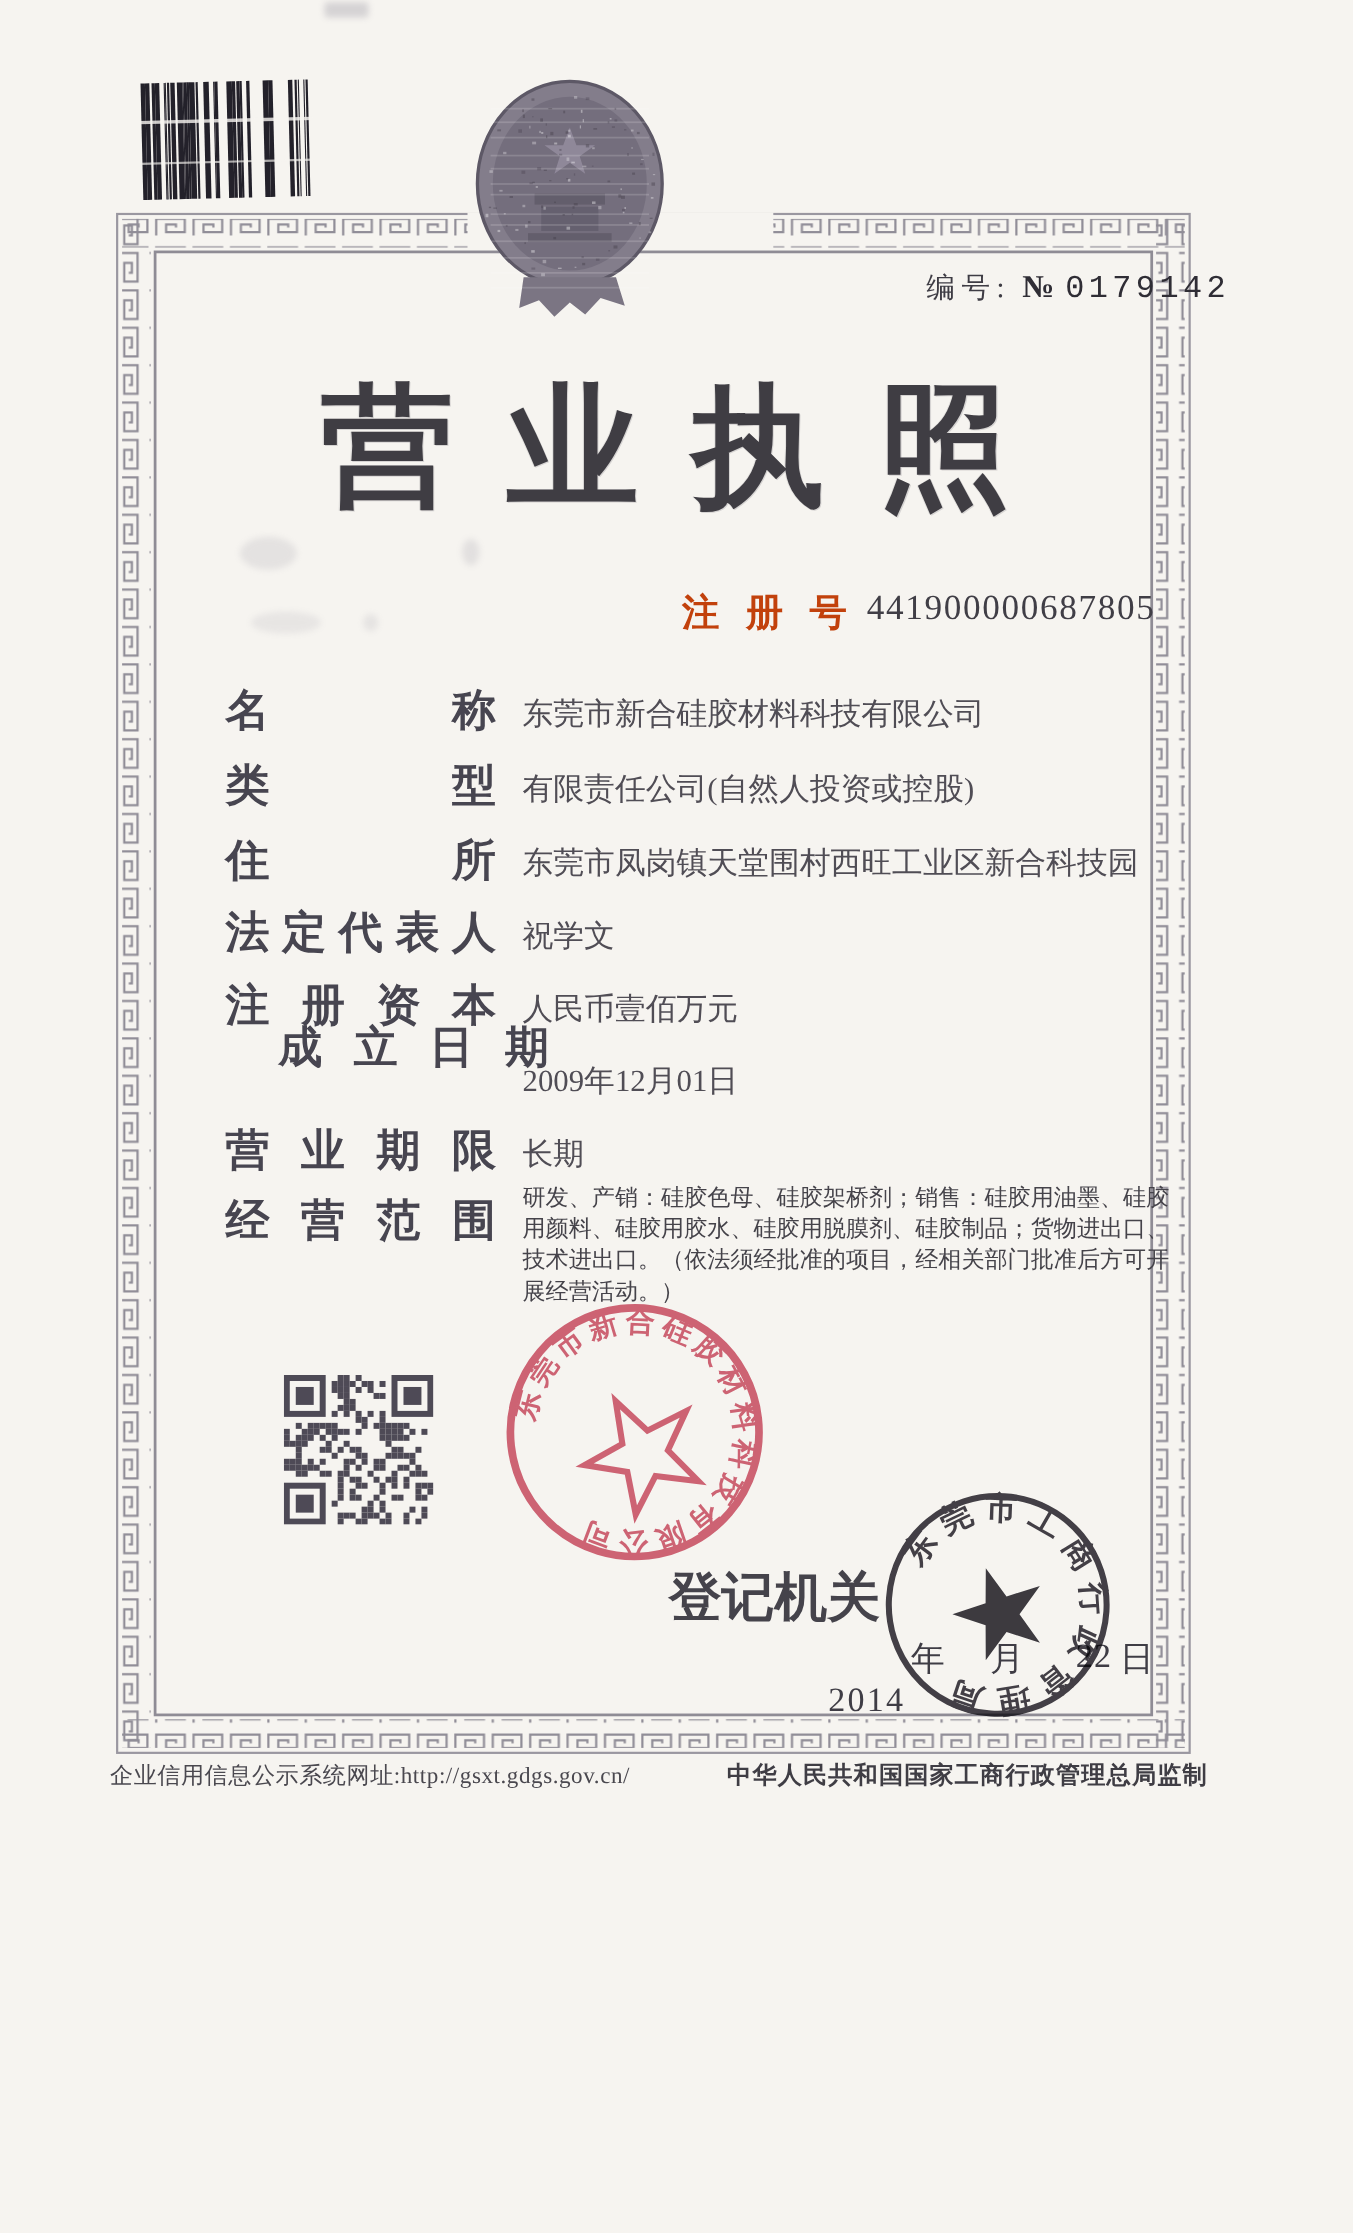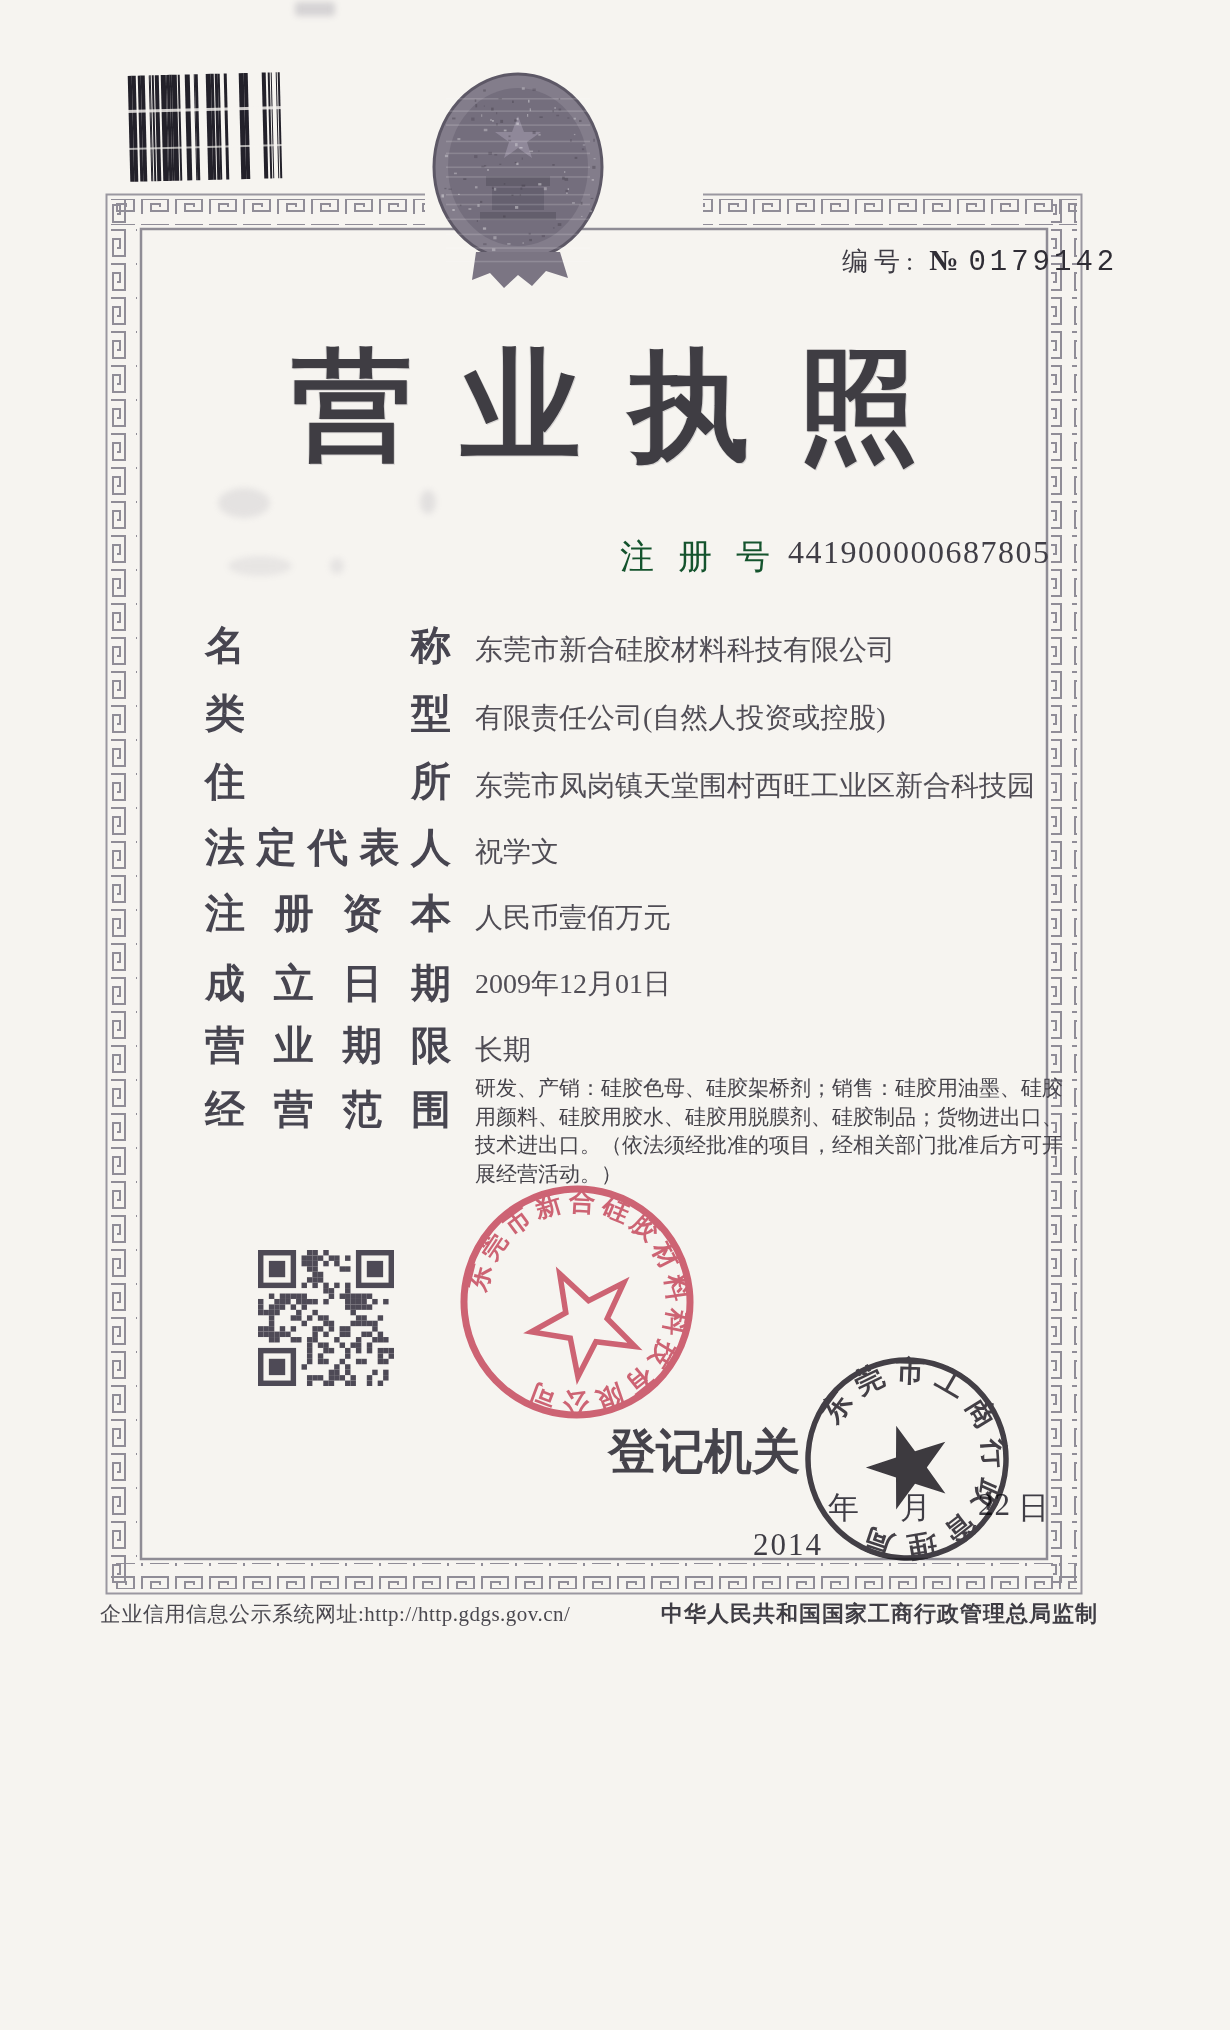--- a/index.html
+++ b/index.html
@@ -18,22 +18,22 @@
   .serial .sym{font-size:29px;font-weight:bold;color:#2f2d35;}
   .serial .num{font-size:29px;letter-spacing:4px;color:#2f2d35;font-family:"Liberation Mono","DejaVu Sans Mono",monospace;}
   
   .cert-title{
     left:292px;top:332px;width:626px;height:150px;
     font-size:120px;font-weight:900;color:#3f3d43;line-height:150px;
     text-align:justify;text-align-last:justify;letter-spacing:0;
     text-shadow:1px 1px 0 #5a575e33, -1px 0 0 #5a575e22;
   }
   
-  .regno-label{left:620px;top:534px;width:150px;font-size:34px;font-weight:normal;
-    text-align:justify;text-align-last:justify;color:#14532d;}
+  .regno-label{left:620px;top:534px;width:150px;font-size:34px;font-weight:bold;
+    text-align:justify;text-align-last:justify;color:#c2410c;}
   .regno-value{left:788px;top:534px;font-size:32px;letter-spacing:1.5px;color:#403e46;}
   .flabel{position:absolute;left:205px;width:246px;font-size:40px;font-weight:bold;
     color:#474550;text-align:justify;text-align-last:justify;line-height:48px;}
   .fvalue{position:absolute;left:475px;font-size:28px;color:#504d55;line-height:40px;white-space:nowrap;}
   .fvalue.scope{font-size:21px;line-height:28.5px;white-space:normal;width:592px;color:#45434a;font-weight:500;}
   
   .registrar-label{left:608px;top:1420px;width:192px;font-size:48px;font-weight:bold;
     text-align:justify;text-align-last:justify;color:#45434b;}
   .issue-date span{position:absolute;font-size:31px;color:#3f3d45;}
   
@@ -253,21 +253,21 @@
 
   <div class="abs flabel" style="top:758px;">住所</div>
   <div class="abs fvalue" style="top:766px;">东莞市凤岗镇天堂围村西旺工业区新合科技园</div>
 
   <div class="abs flabel" style="top:824px;">法定代表人</div>
   <div class="abs fvalue" style="top:832px;">祝学文</div>
 
   <div class="abs flabel" style="top:890px;">注册资本</div>
   <div class="abs fvalue" style="top:898px;">人民币壹佰万元</div>
 
-  <div class="abs flabel" style="top:960px;">成立日期</div>
+  <div class="abs flabel" style="top:928px;margin-left:48px;">成立日期</div>
   <div class="abs fvalue" style="top:964px;">2009年12月01日</div>
 
   <div class="abs flabel" style="top:1022px;">营业期限</div>
   <div class="abs fvalue" style="top:1030px;">长期</div>
 
   <div class="abs flabel" style="top:1086px;">经营范围</div>
   <div class="abs fvalue scope" style="top:1074px;">研发、产销：硅胶色母、硅胶架桥剂；销售：硅胶用油墨、硅胶用颜料、硅胶用胶水、硅胶用脱膜剂、硅胶制品；货物进出口、技术进出口。（依法须经批准的项目，经相关部门批准后方可开展经营活动。）</div>
 </div>
 
 <svg class="abs" id="qr-svg" style="left:258px;top:1250px;" width="136" height="136" viewBox="0 0 136 136">
@@ -491,20 +491,20 @@
   <defs>
     <path id="asealPath" d="M37,115 A78,78 0 1 1 193,115 A78,78 0 1 1 37,115"></path>
   </defs>
   <circle cx="115" cy="115" r="99" fill="none" stroke="#35323a" stroke-width="5.5"></circle>
   <polygon points="115,80 125,110.2 156.8,110.4 131.2,129.3 140.9,159.6 115,141 89.1,159.6 98.8,129.3 73.2,110.4 105,110.2" fill="#2e2b33"></polygon>
   <text font-size="29" font-weight="bold" fill="#35323a" font-family="Liberation Serif, DejaVu Serif, serif">
     <textPath href="#asealPath" startOffset="59" textLength="372" lengthAdjust="spacing">东莞市工商行政管理局</textPath>
   </text>
 </svg>
 
-<div class="abs footer-left">企业信用信息公示系统网址:http://http.gdgs.gov.cn/</div>
+<div class="abs footer-left">企业信用信息公示系统网址:http://gsxt.gdgs.gov.cn/</div>
 <div class="abs footer-right">中华人民共和国国家工商行政管理总局监制</div>
 
 <div class="abs smudge page-noise" style="left:218px;top:488px;width:52px;height:30px;opacity:.16;"></div>
 <div class="abs smudge page-noise" style="left:420px;top:490px;width:16px;height:24px;opacity:.18;"></div>
 <div class="abs smudge page-noise" style="left:228px;top:556px;width:64px;height:20px;opacity:.13;"></div>
 <div class="abs smudge page-noise" style="left:330px;top:558px;width:14px;height:16px;opacity:.15;"></div>
 <div class="abs smudge page-noise" style="left:295px;top:2px;width:40px;height:14px;opacity:.3;border-radius:3px;"></div>
 
 </body></html>

